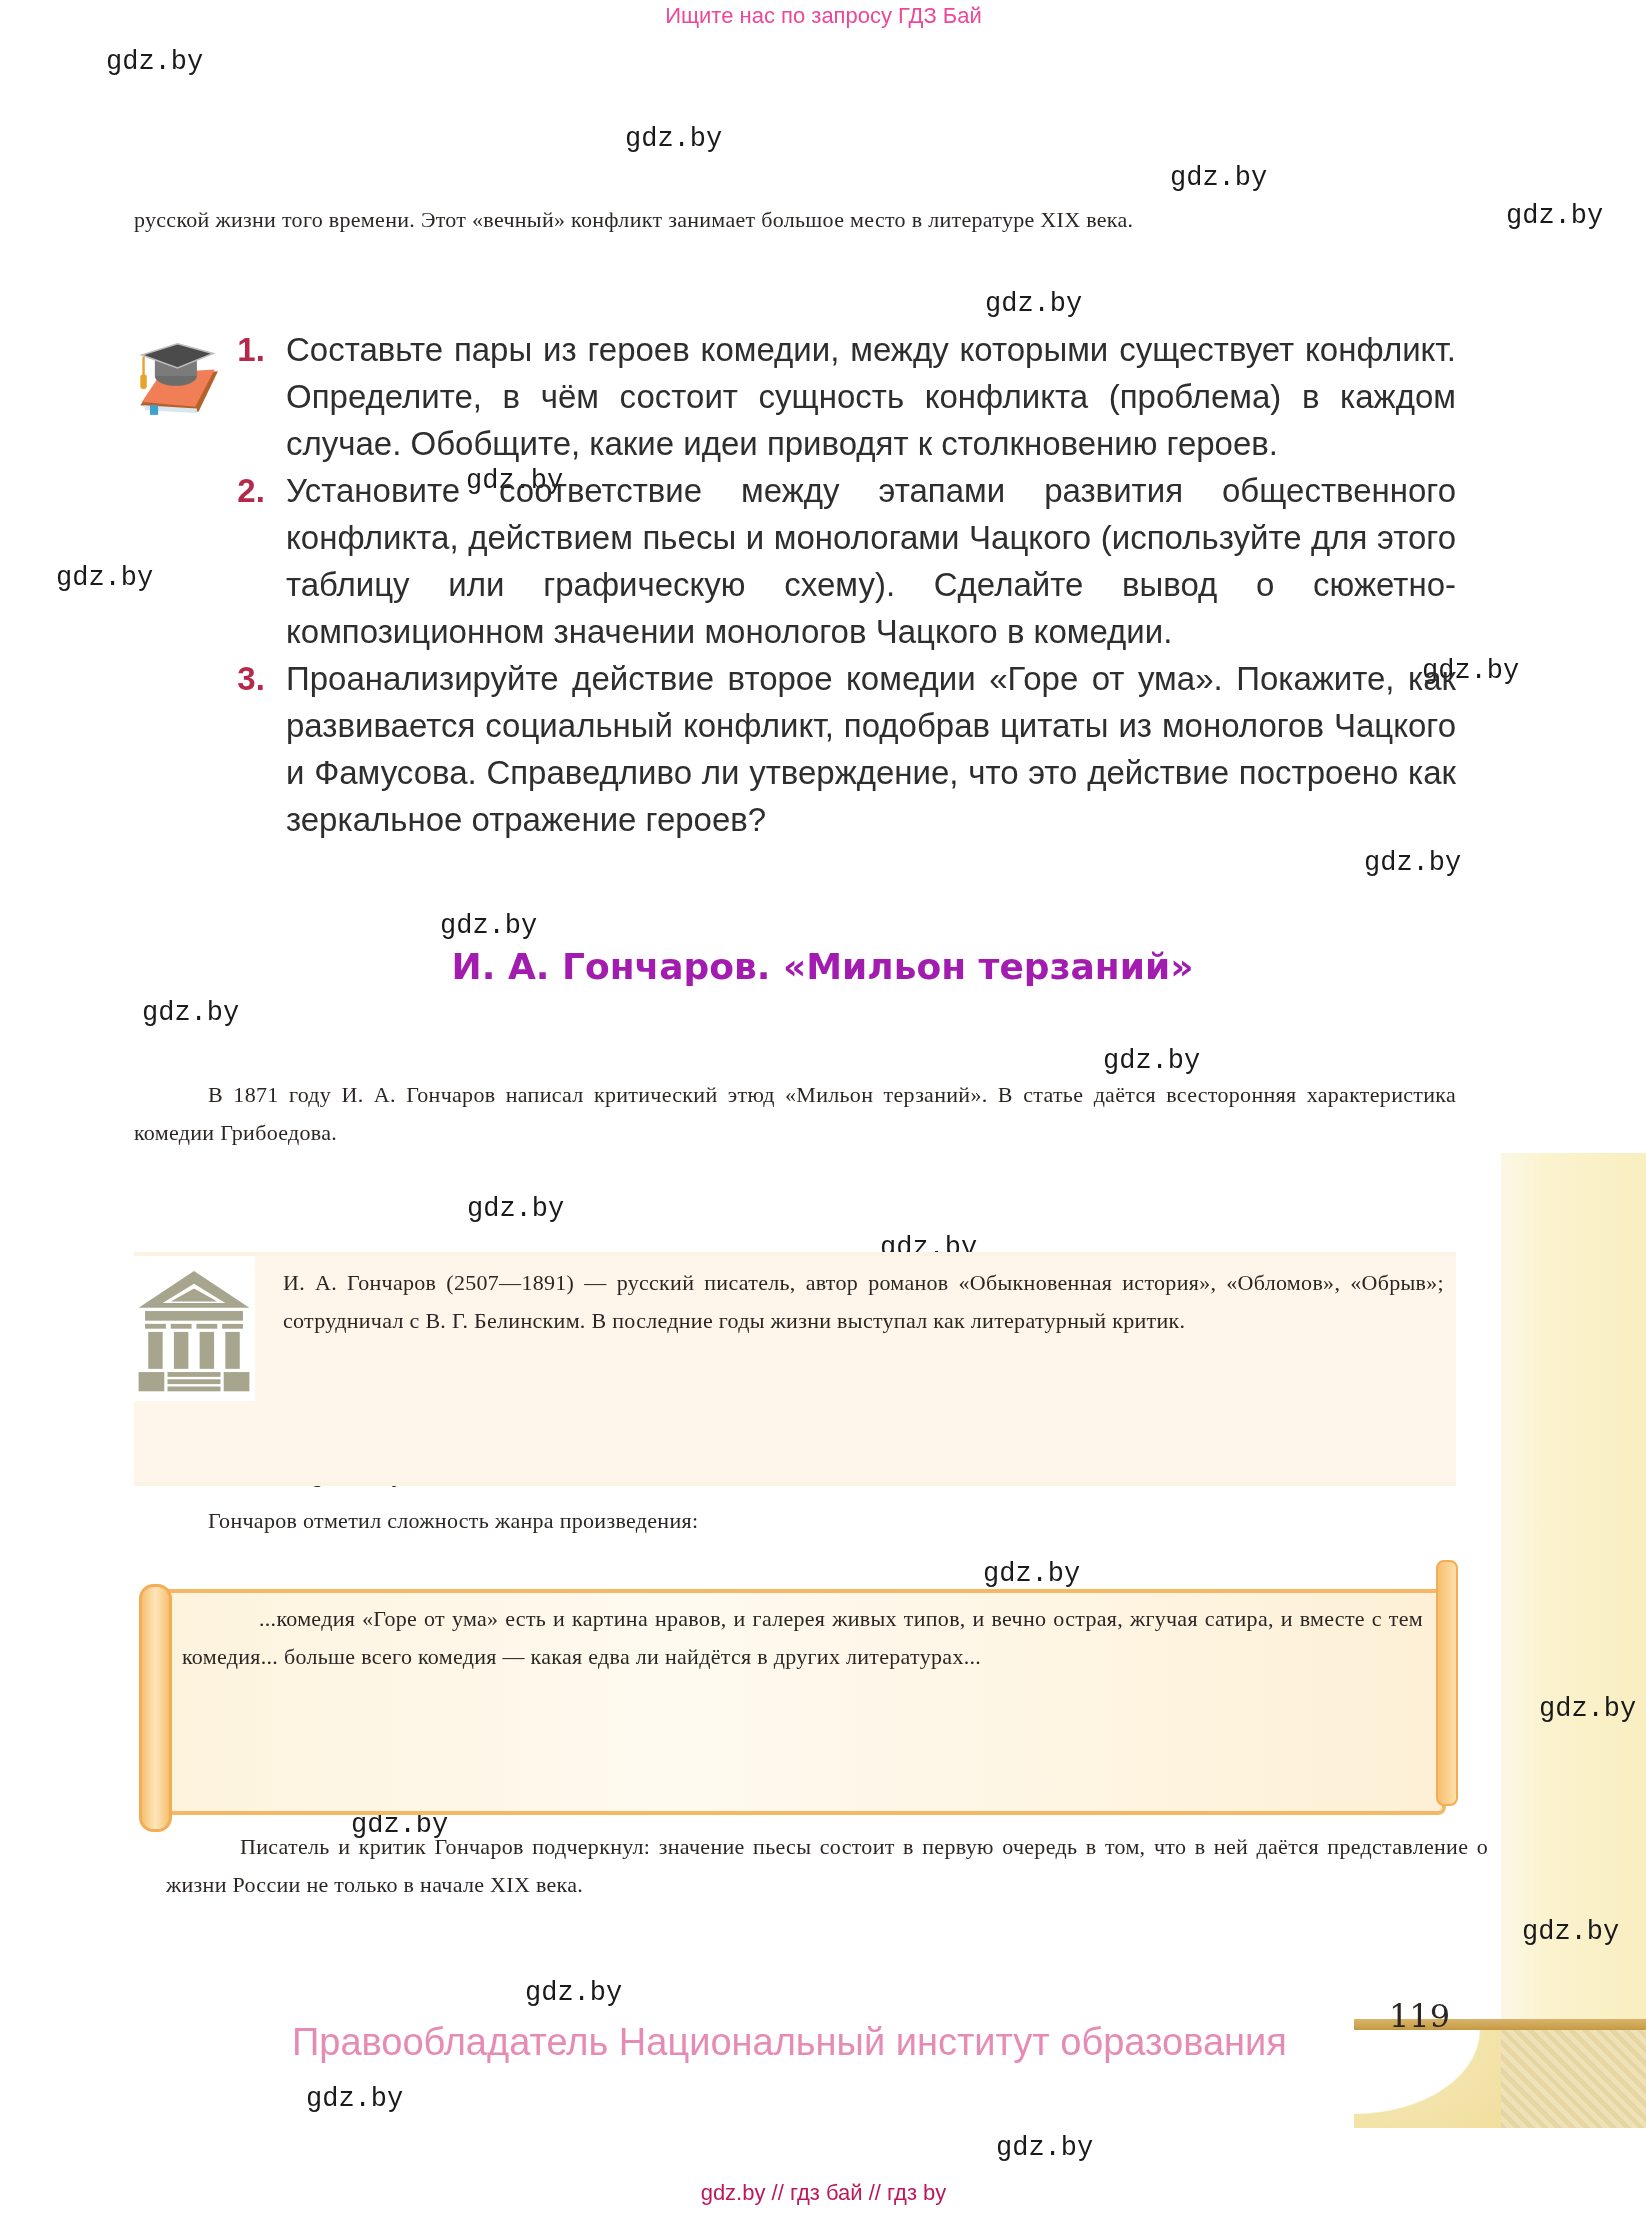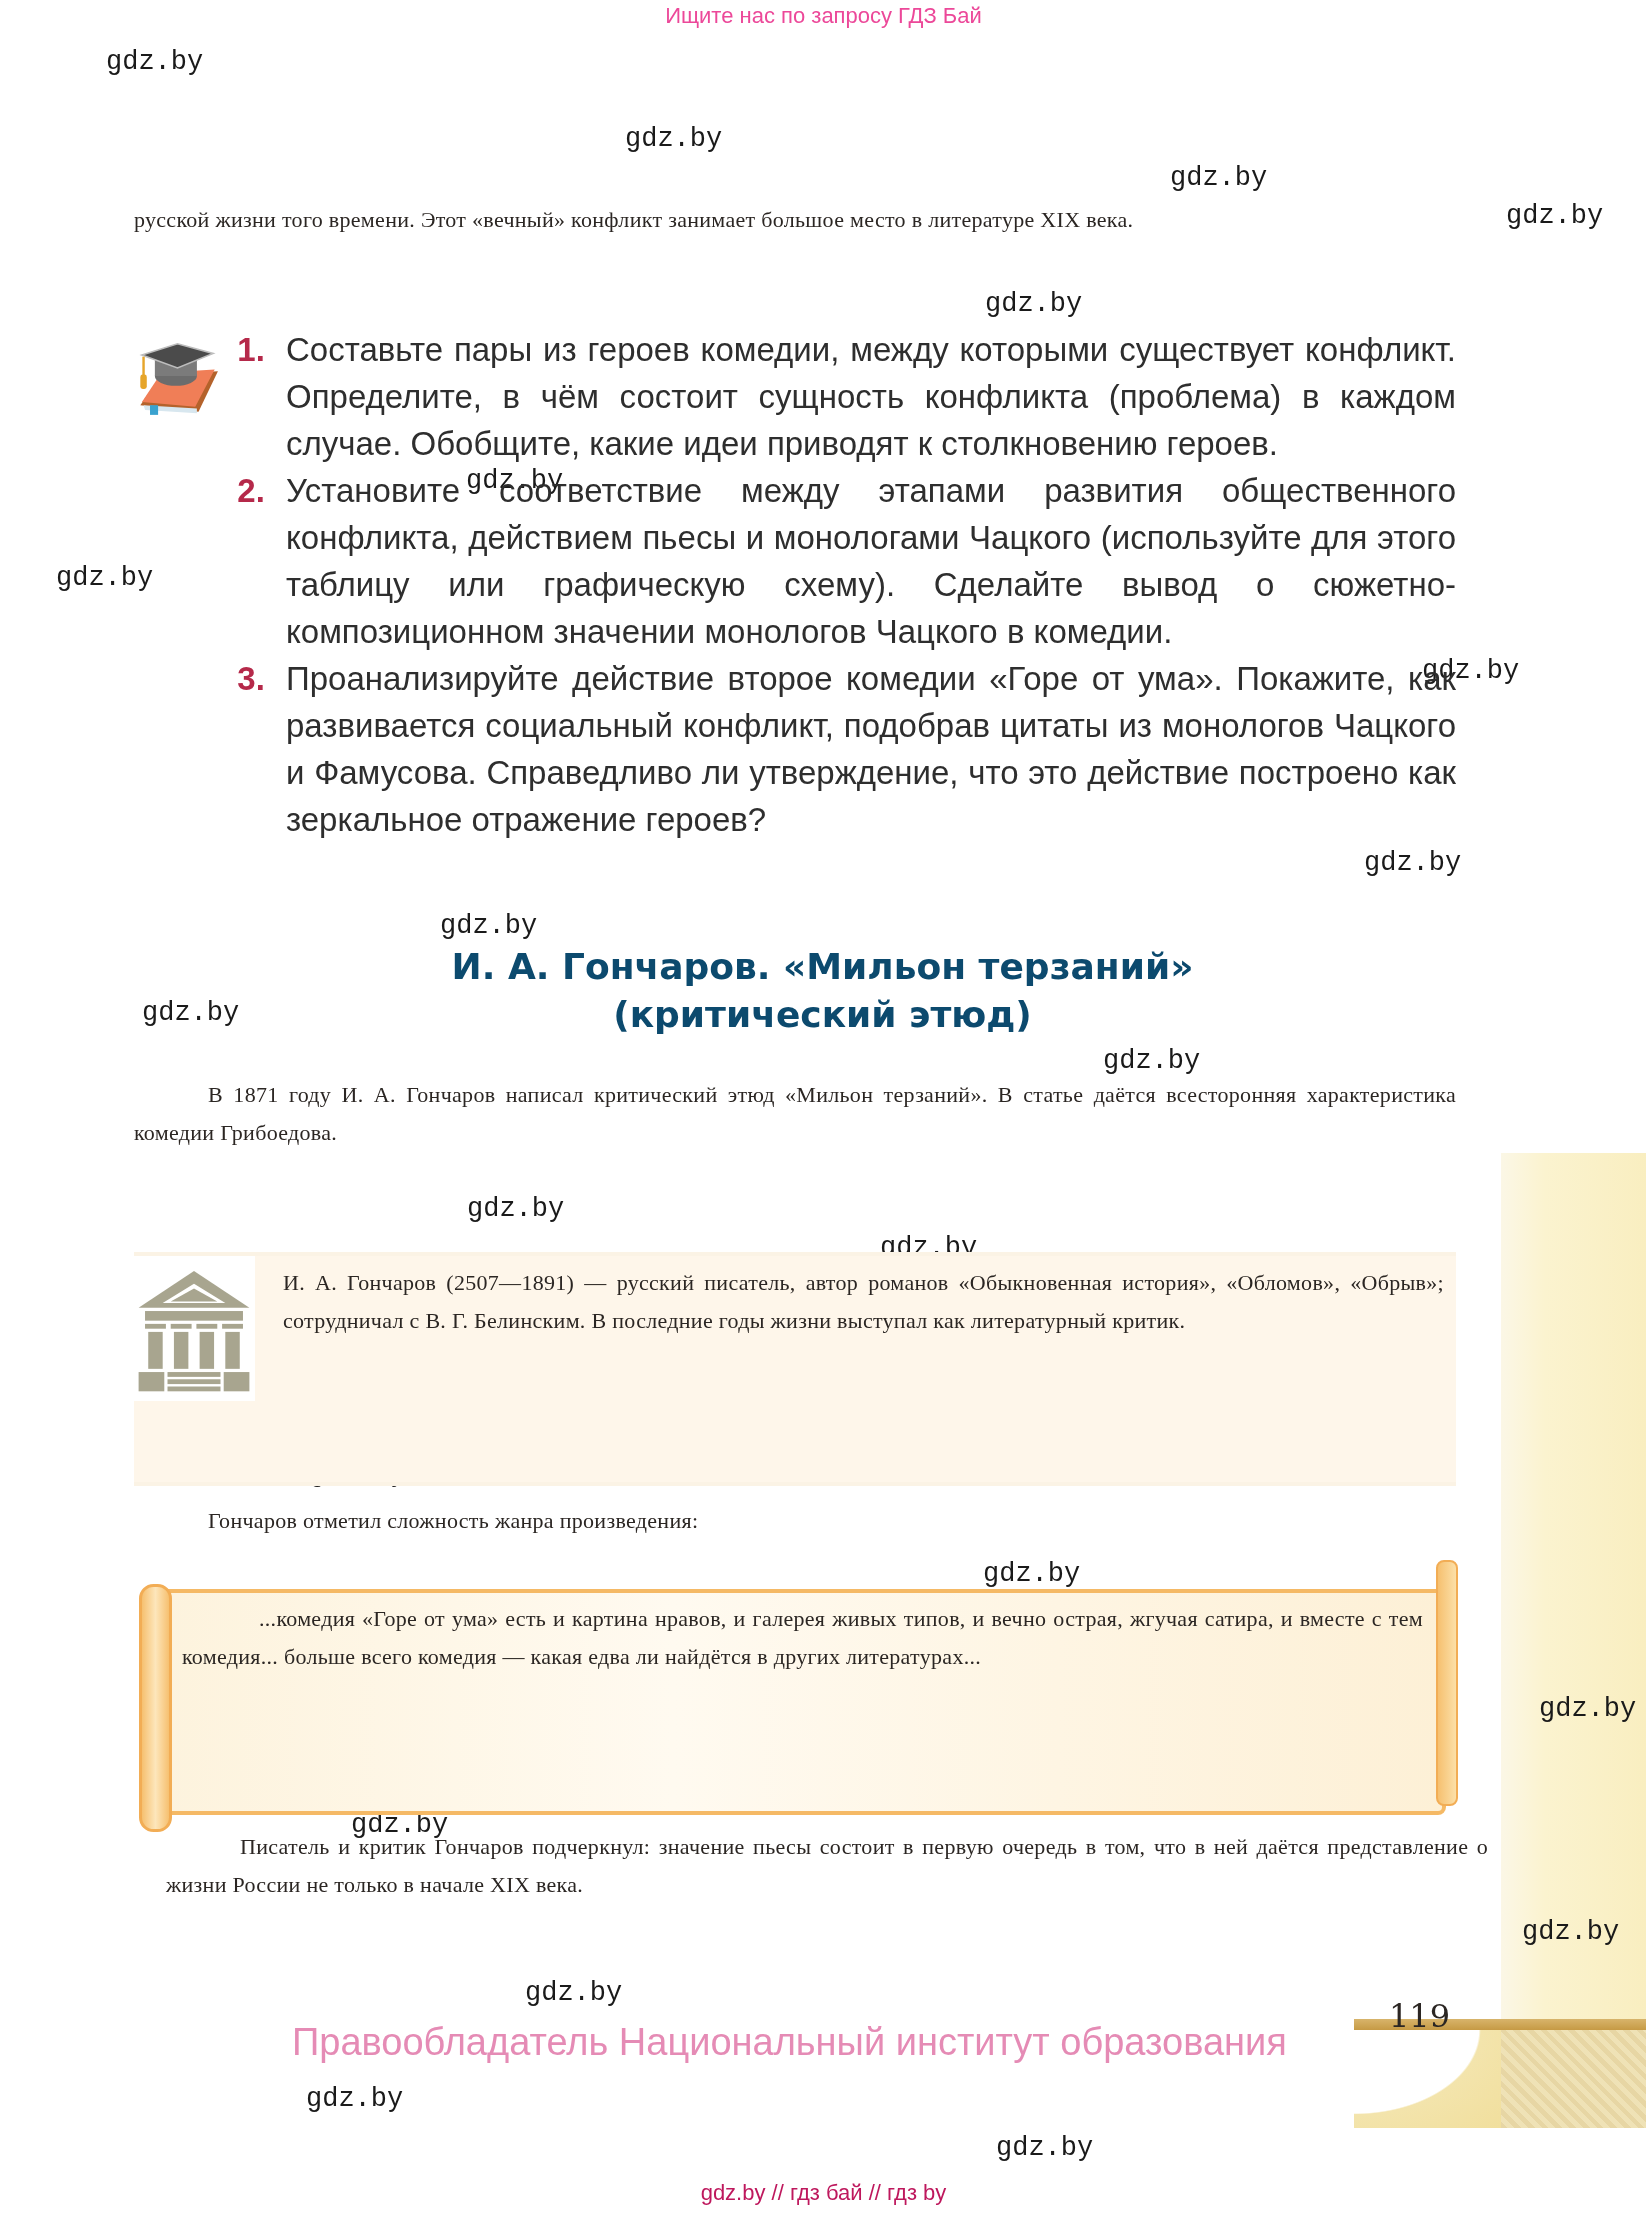--- a/index.html
+++ b/index.html
@@ -34,21 +34,21 @@
     position: absolute; top: 2180px; left: 0; width: 1647px; text-align: center;
     font-family: "Liberation Sans", sans-serif; font-size: 22px; color: #be185d;
   }
   .serif-text { font-family: Liberation Serif, serif; font-size: 22px; line-height: 38px; text-align: justify; letter-spacing: 0.3px; }
   .intro { position: absolute; left: 134px; top: 201px; width: 1322px; }
   .tasks { position: absolute; left: 226px; top: 326px; width: 1230px; }
   .task { position: relative; padding-left: 60px; font-family: "Liberation Sans", sans-serif; font-size: 33px; line-height: 47px; text-align: justify; color: #2e2e2e; }
   .task-num { position: absolute; left: 11.3px; top: 0; color: #b5294a; font-weight: bold; }
   .task-icon { position: absolute; left: 129px; top: 334px; width: 97px; height: 89px; }
   .heading { position: absolute; left: 242px; top: 943px; width: 1161px; text-align: center;
-    font-family: "DejaVu Sans", sans-serif; font-weight: bold; font-size: 36px; line-height: 48px; color: #0c4a6e; }
+    font-family: "DejaVu Sans", sans-serif; font-weight: bold; font-size: 36px; line-height: 48px; color: #a21caf; }
   .para1 { position: absolute; left: 134px; top: 1076px; width: 1322px; text-indent: 74px; }
   .bio-box {
     position: absolute; left: 134px; top: 1252px; width: 1322px; height: 226px;
     border-top: 4.8px solid #fbf3e5; border-bottom: 4.8px solid #fbf3e5;
     background: #fef6ea;
   }
   .bio-icon-bg { position: absolute; left: 0; top: 0; width: 121px; height: 145px; background: #ffffff; }
   .bio-icon { position: absolute; left: 3.2px; top: 9.7px; width: 114px; height: 127px; }
   .bio-text { position: absolute; left: 149px; top: 8px; width: 1161px; }
   .para2 { position: absolute; left: 134px; top: 1502px; width: 1322px; text-indent: 74px; }
@@ -132,21 +132,20 @@
     <span>Установите соответствие между этапами развития общественного конфликта, действием пьесы и монологами Чацкого (используйте для этого таблицу или графическую схему). Сделайте вывод о сюжетно-композиционном значении монологов Чацкого в комедии.</span>
   </div>
   <div class="task">
     <span class="task-num">3.</span>
     <span>Проанализируйте действие второе комедии «Горе от ума». Покажите, как развивается социальный конфликт, подобрав цитаты из монологов Чацкого и Фамусова. Справедливо ли утверждение, что это действие построено как зеркальное отражение героев?</span>
   </div>
 </div>
 
 <div class="heading">
   <div>И. А. Гончаров. «Мильон терзаний»</div>
-  <div>(критический этюд)</div>
 </div>
 
 <div class="para1 serif-text">В 1871 году И. А. Гончаров написал критический этюд «Мильон терзаний». В статье даётся всесторонняя характеристика комедии Грибоедова.</div>
 
 <div class="bio-box">
   <div class="bio-icon-bg"></div>
   <svg class="bio-icon" viewBox="0 0 142 158">
     <polygon points="71,6 2,52 140,52" fill="#a8a58f"></polygon>
     <polygon points="71,22 32,46 110,46" fill="#ffffff"></polygon>
     <polygon points="71,28 42,44 100,44" fill="#a8a58f"></polygon>

